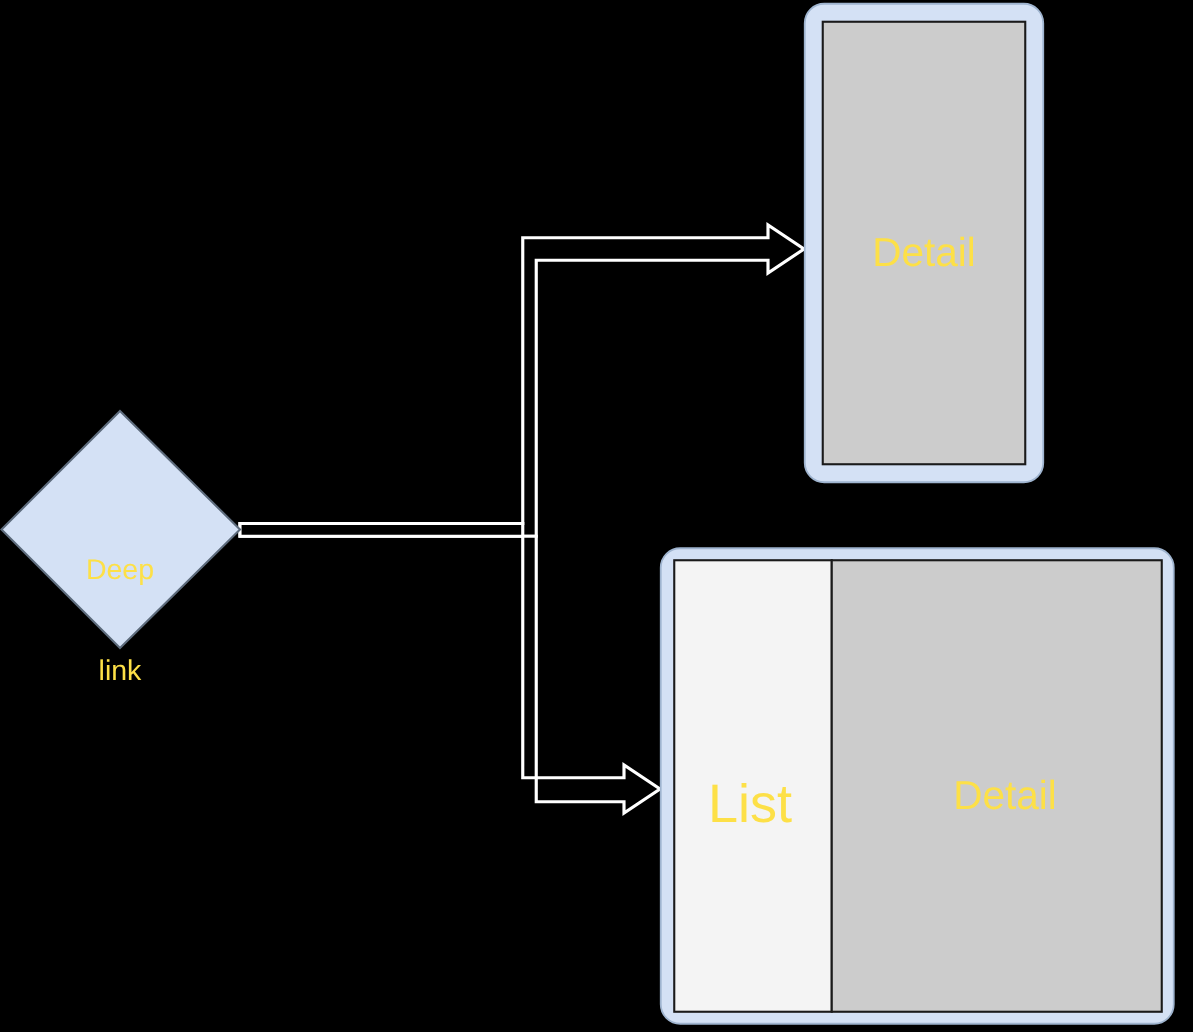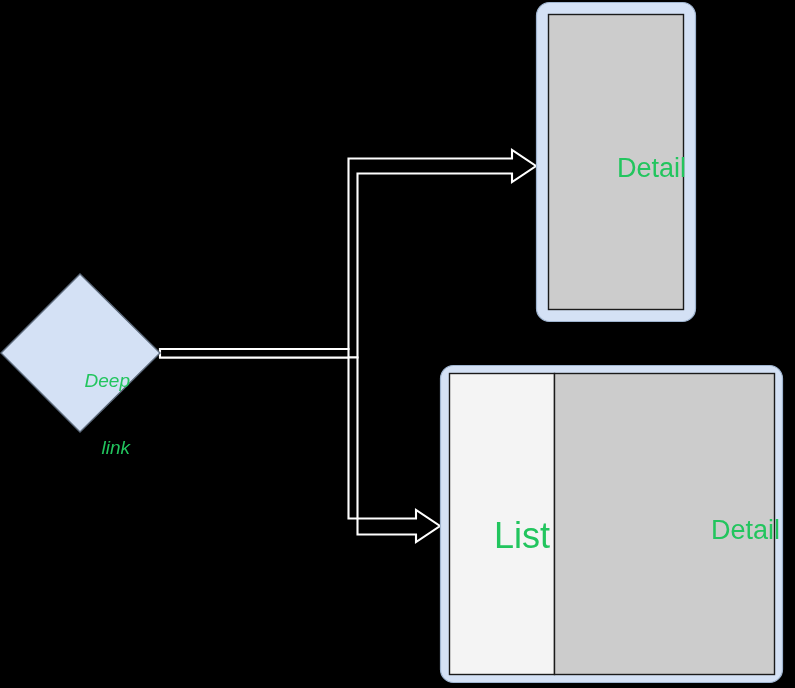--- a/index.html
+++ b/index.html
@@ -16,33 +16,32 @@
   }
   #canvas {
     position: absolute;
     left: 0;
     top: 0;
     width: 795px;
     height: 688px;
   }
   .node-label {
     position: absolute;
-    color: #22c55e;
-    text-align: right;
+    color: #fde047;
+    text-align: center;
     line-height: 1.18;
     white-space: pre;
     pointer-events: none;
   }
   
   #deeplink-label {
     left: 30px;
     top: 325px;
     width: 100px;
     font-size: 19px;
-    font-style: italic;
   }
   
   #phone-detail-label {
     left: 546px;
     top: 153px;
     width: 140px;
     font-size: 27px;
   }
   
   #tablet-list-label {

